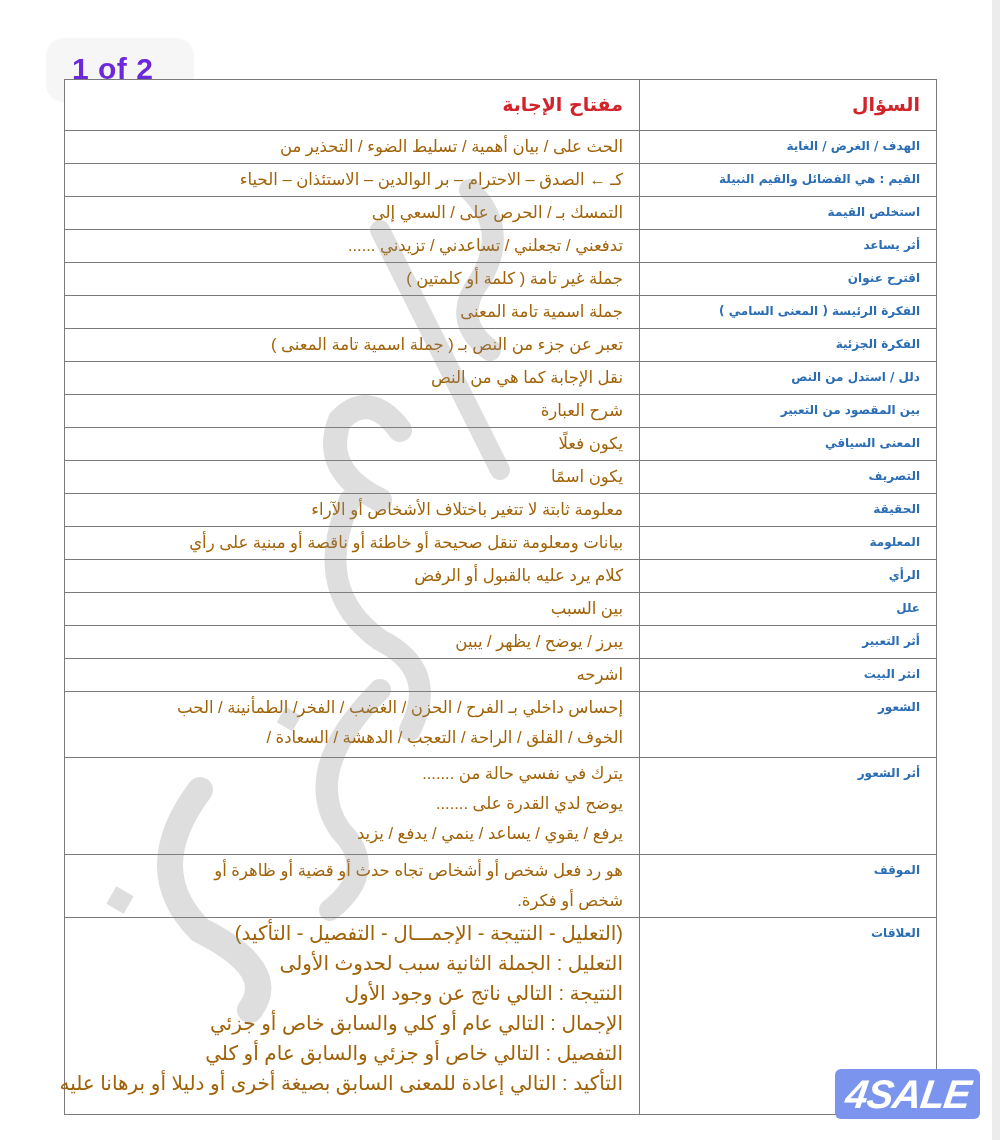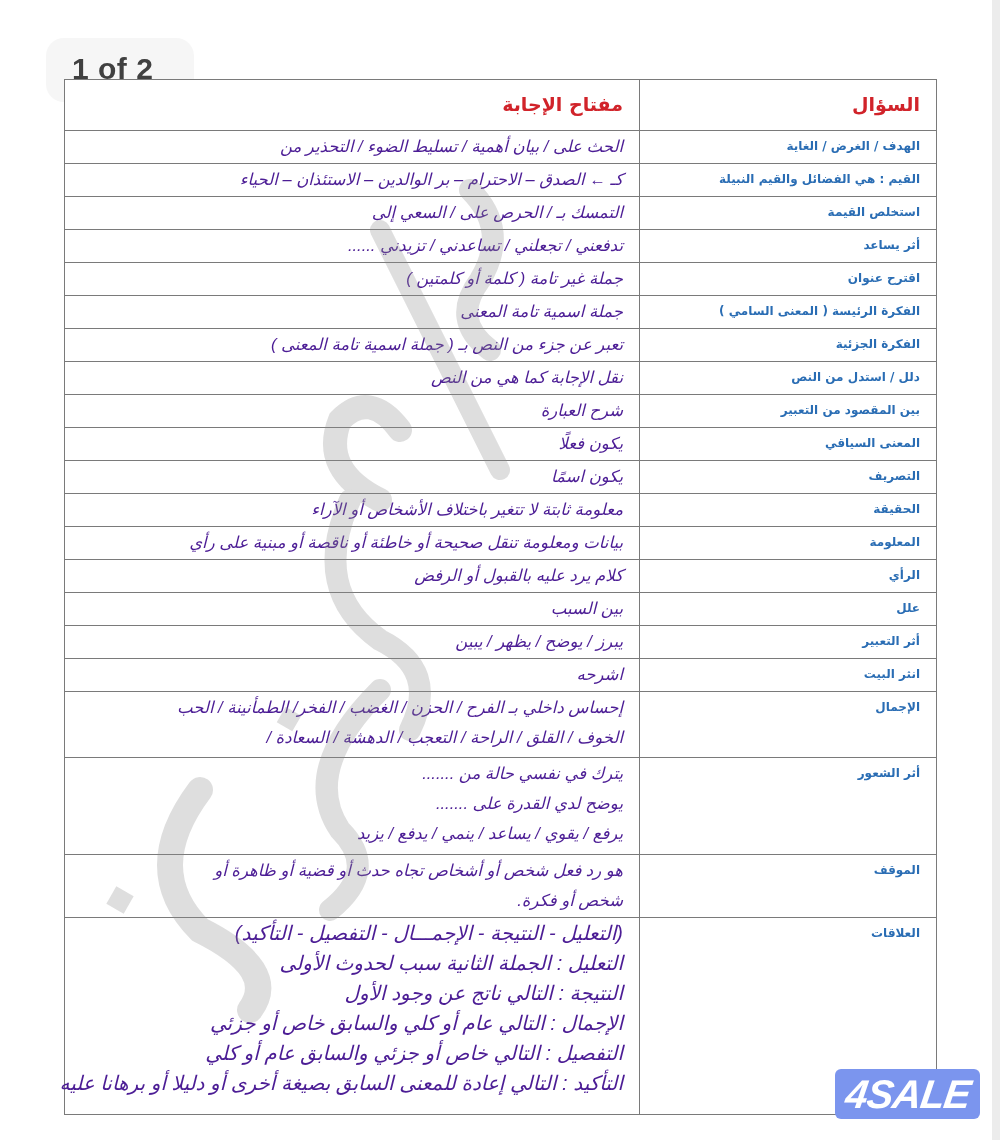--- a/index.html
+++ b/index.html
@@ -12,21 +12,21 @@
       position: absolute; top: 0; right: 0; width: 8px; height: 1140px;
       background: #ececec;
     }
     .page-indicator {
       position: absolute; left: 46px; top: 38px; width: 148px; height: 64px;
       background: #f6f6f6; border-radius: 18px;
     }
     .page-indicator span {
       position: absolute; left: 26px; top: 14px;
       font-family: "Liberation Sans", sans-serif; font-weight: bold;
-      font-size: 30px; color: #404040; letter-spacing: 0.5px;
+      font-size: 30px; color: #6d28d9; letter-spacing: 0.5px;
     }
     .top-line {
       position: absolute; left: 194px; top: 79px; width: 742px; height: 1px; background: #6e6e6e;
     }
     table.key {
       position: absolute; left: 64px; top: 79px; width: 872px;
       border-collapse: collapse; direction: rtl; table-layout: fixed;
     }
     table.key td, table.key th {
       border: 1.5px solid #7a7a7a; padding: 0 16px; vertical-align: top;
@@ -38,23 +38,22 @@
     col.a { width: 575px; }
     .h-title {
       color: #d1232a; font-weight: bold; font-size: 19px;
       font-family: "DejaVu Sans", sans-serif;
     }
     .q-cell {
       color: #2a6db4; font-weight: bold; font-size: 12px;
       font-family: "DejaVu Sans", sans-serif; white-space: nowrap;
     }
     .a-cell {
-      color: #4c1d95; font-size: 16.5px;
+      color: #a16207; font-size: 16.5px;
       font-family: "Liberation Sans", "DejaVu Sans", sans-serif;
-      font-style: italic;
     }
     .a-cell .line { display: block; white-space: nowrap; }
     .a-cell.small .line { font-size: 20px; line-height: 30px; }
     tr.r1 { height: 33px; }
     tr.r2 { height: 66px; }
     tr.r3 { height: 97px; }
     tr.r-mawqif { height: 63px; }
     tr.r-rel { height: 197px; }
     .watermark {
       position: absolute; left: 80px; top: 170px; width: 520px; height: 860px;
@@ -189,21 +188,21 @@
           <span class="line">يبرز / يوضح / يظهر / يبين</span>
         </td>
       </tr>
       <tr class="r1">
         <td class="q-cell">انثر البيت</td>
         <td class="a-cell">
           <span class="line">اشرحه</span>
         </td>
       </tr>
       <tr class="r2">
-        <td class="q-cell">الإجمال</td>
+        <td class="q-cell">الشعور</td>
         <td class="a-cell">
           <span class="line">إحساس داخلي بـ الفرح / الحزن / الغضب / الفخر/ الطمأنينة / الحب</span>
           <span class="line">الخوف / القلق / الراحة / التعجب / الدهشة / السعادة /</span>
         </td>
       </tr>
       <tr class="r3">
         <td class="q-cell">أثر الشعور</td>
         <td class="a-cell">
           <span class="line">يترك في نفسي حالة من .......</span>
           <span class="line">يوضح لدي القدرة على .......</span>

